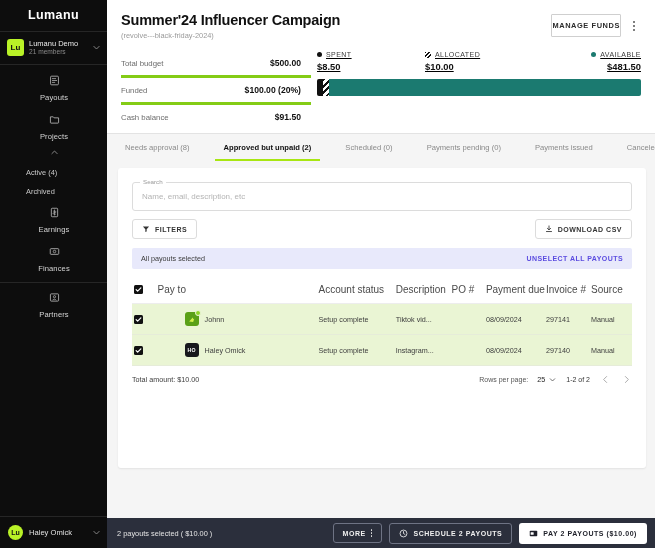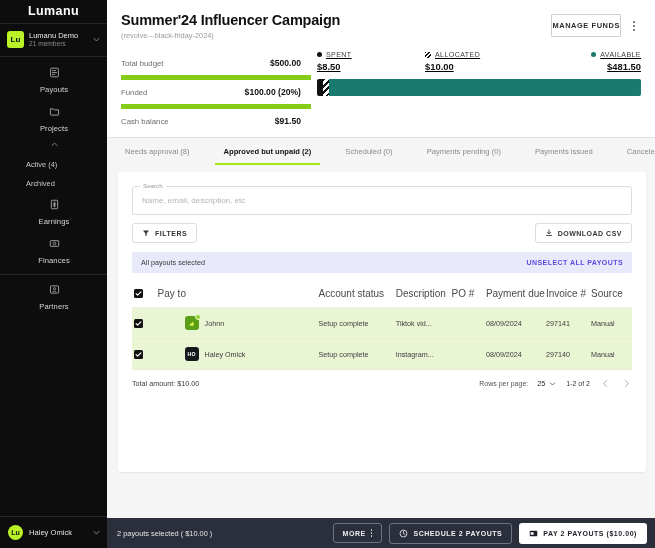--- a/index.html
+++ b/index.html
@@ -9,21 +9,21 @@
     background: #f5f5f5; overflow: hidden;
   }
   body { display: flex; position: relative; }
 
   
   .sidebar {
     width: 107px; height: 548px; background: #0d0d0d;
     display: flex; flex-direction: column; flex: none; position: relative;
   }
   .brand {
-    height: 24px; display: flex; align-items: center; justify-content: center;
+    height: 32px; display: flex; align-items: center; justify-content: center;
     color: #fff; font-size: 12.5px; font-weight: 700; letter-spacing: .4px;
     border-bottom: 1px solid #262626;
     padding-bottom: 2px;
   }
   .org-row {
     display: flex; align-items: center; gap: 5px; padding: 7px 6px 7px 7px;
     border-bottom: 1px solid #262626; cursor: pointer;
   }
   .org-avatar {
     width: 17px; height: 17px; border-radius: 3px; background: #b9f227;
@@ -74,21 +74,21 @@
     padding: 6px 0; cursor: pointer; font-family: inherit;
   }
   .kebab { width: 14px; height: 16px; display: flex; flex-direction: column;
     align-items: center; justify-content: center; gap: 2px; cursor: pointer; }
   .kebab i { width: 2px; height: 2px; border-radius: 50%; background: #555; display: block; }
 
   .stats { display: flex; margin-top: 11px; padding-bottom: 4px; }
   .budget-col { width: 190px; flex: none; }
   .brow {
     display: flex; align-items: center; justify-content: space-between;
-    padding: 7px 10px 7px 0; border-bottom: 5px solid #84cc16;
+    padding: 7px 10px 7px 0; border-bottom: 3px solid #84cc16;
   }
   .brow:last-child { border-bottom: none; }
   .brow .lbl { font-size: 7.8px; color: #6c6c6c; }
   .brow .val { font-size: 8.6px; color: #111; font-weight: 700; }
 
   .chart-col { flex: 1; padding-left: 6px; text-decoration: underline; }
   .legend { display: flex; }
   .leg { flex: 1; }
   .leg.right { text-align: right; }
   .leg-top { display: flex; align-items: center; gap: 4px; }

